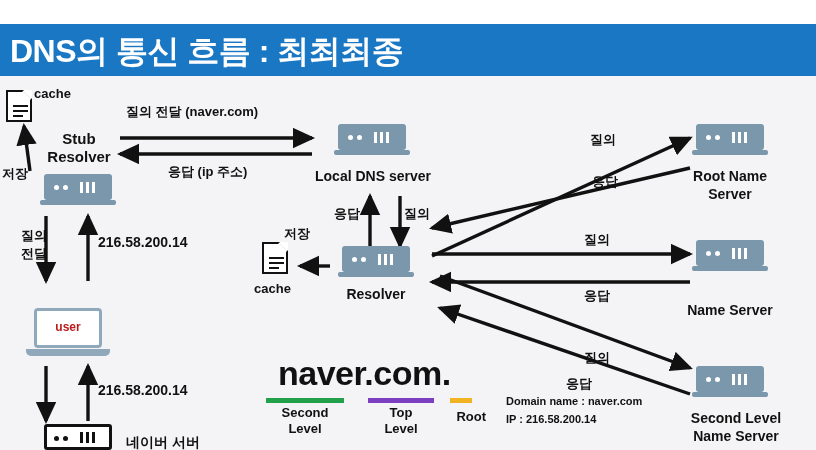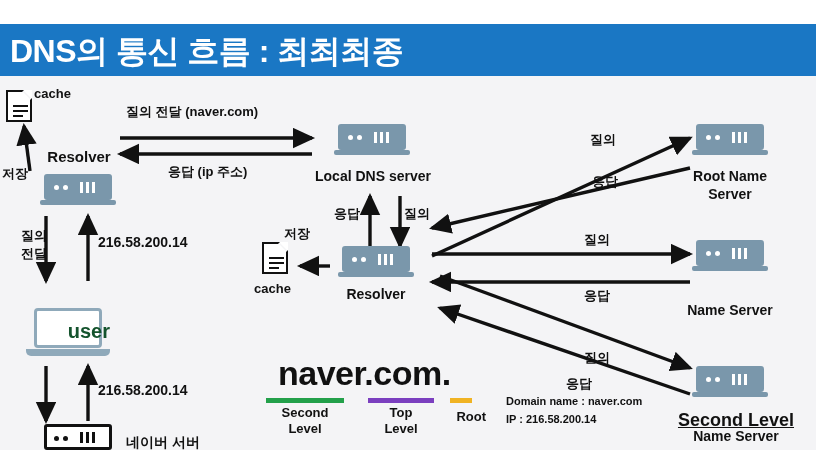--- a/index.html
+++ b/index.html
@@ -133,24 +133,24 @@
     width: 84px;
     height: 7px;
     background: #8fa9ba;
     border-radius: 0 0 5px 5px;
   }
   .laptop .caption {
     position: absolute;
     left: 0;
     top: 12px;
     width: 84px;
-    text-align: right;
-    font-size: 20px;
-    font-weight: bold;
-    color: #14532d;
+    text-align: center;
+    font-size: 12px;
+    font-weight: bold;
+    color: #b91c1c;
   }
 
   
   .doc {
     position: absolute;
     width: 26px;
     height: 32px;
     border: 2px solid #111111;
     background: #ffffff;
     box-sizing: border-box;
@@ -285,20 +285,21 @@
 
     <div class="server" style="left:40px; top:98px;">
       <div class="body"></div>
       <div class="dot d1"></div>
         <div class="dot d2"></div>
       <div class="bar b1"></div>
         <div class="bar b2"></div>
         <div class="bar b3"></div>
       <div class="base"></div>
     </div>
+    <div class="lbl center" style="left:34px; top:54px; width:90px; font-size:15px;">Stub</div>
     <div class="lbl center" style="left:34px; top:72px; width:90px; font-size:15px;">Resolver</div>
 
     <div class="lbl" style="left:126px; top:28px;">질의 전달 (naver.com)</div>
     <div class="lbl" style="left:168px; top:88px;">응답 (ip 주소)</div>
 
     <div class="lbl center" style="left:6px; top:152px; width:56px;">질의</div>
     <div class="lbl center" style="left:6px; top:170px; width:56px;">전달</div>
     <div class="lbl" style="left:98px; top:158px; font-size:14px;">216.58.200.14</div>
 
     <div class="laptop" style="left:26px; top:232px;">
@@ -385,21 +386,21 @@
 
     <div class="server" style="left:692px; top:290px;">
       <div class="body"></div>
       <div class="dot d1"></div>
         <div class="dot d2"></div>
       <div class="bar b1"></div>
         <div class="bar b2"></div>
         <div class="bar b3"></div>
       <div class="base"></div>
     </div>
-    <div class="lbl center" style="left:660px; top:334px; width:152px; font-size:18px;text-decoration:underline;">Second Level</div>
+    <div class="lbl center" style="left:660px; top:334px; width:152px; font-size:14px;">Second Level</div>
     <div class="lbl center" style="left:660px; top:352px; width:152px; font-size:14px;">Name Server</div>
 
     <div class="lbl" style="left:584px; top:274px;">질의</div>
     <div class="lbl" style="left:566px; top:300px;">응답</div>
 
     <div class="naver-word" style="left:278px; top:278px;">naver.com.</div>
 
     <div class="underline" style="left:266px; top:322px; width:78px; background:#23a04a;"></div>
     <div class="underline" style="left:368px; top:322px; width:66px; background:#7b3fbf;"></div>
     <div class="underline" style="left:450px; top:322px; width:22px; background:#f0b323;"></div>

